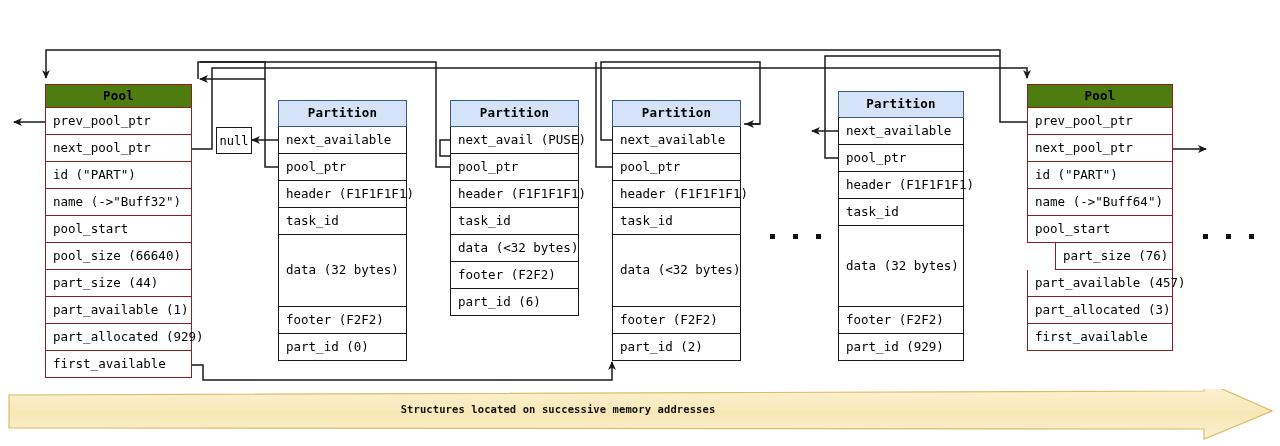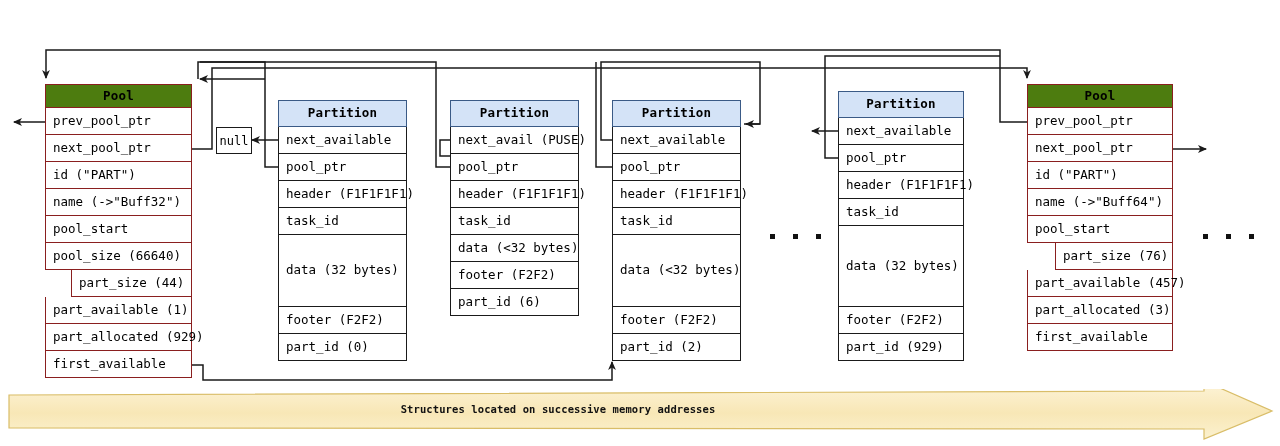--- a/index.html
+++ b/index.html
@@ -163,21 +163,21 @@
   </svg>
 
   <div class="struct pool" id="pool-left" style="left:45px; top:84px; width:147px;">
     <div class="title" style="height:24px;">Pool</div>
     <div class="row" style="height:27px;">prev_pool_ptr</div>
     <div class="row" style="height:27px;">next_pool_ptr</div>
     <div class="row" style="height:27px;">id ("PART")</div>
     <div class="row" style="height:27px;">name (-&gt;"Buff32")</div>
     <div class="row" style="height:27px;">pool_start</div>
     <div class="row" style="height:27px;">pool_size (66640)</div>
-    <div class="row" style="height:27px;margin-left:26px;">part_size (44)</div>
+    <div class="row" style="height:27px;">part_size (44)</div>
     <div class="row" style="height:27px;">part_available (1)</div>
     <div class="row" style="height:27px;">part_allocated (929)</div>
     <div class="row" style="height:27px;">first_available</div>
   </div>
 
   <div class="nullbox" style="left:216px; top:127px; width:36px; height:27px;">
     <span>null</span>
   </div>
 
   <div class="struct part" id="part-1" style="left:278px; top:100px; width:129px;">

